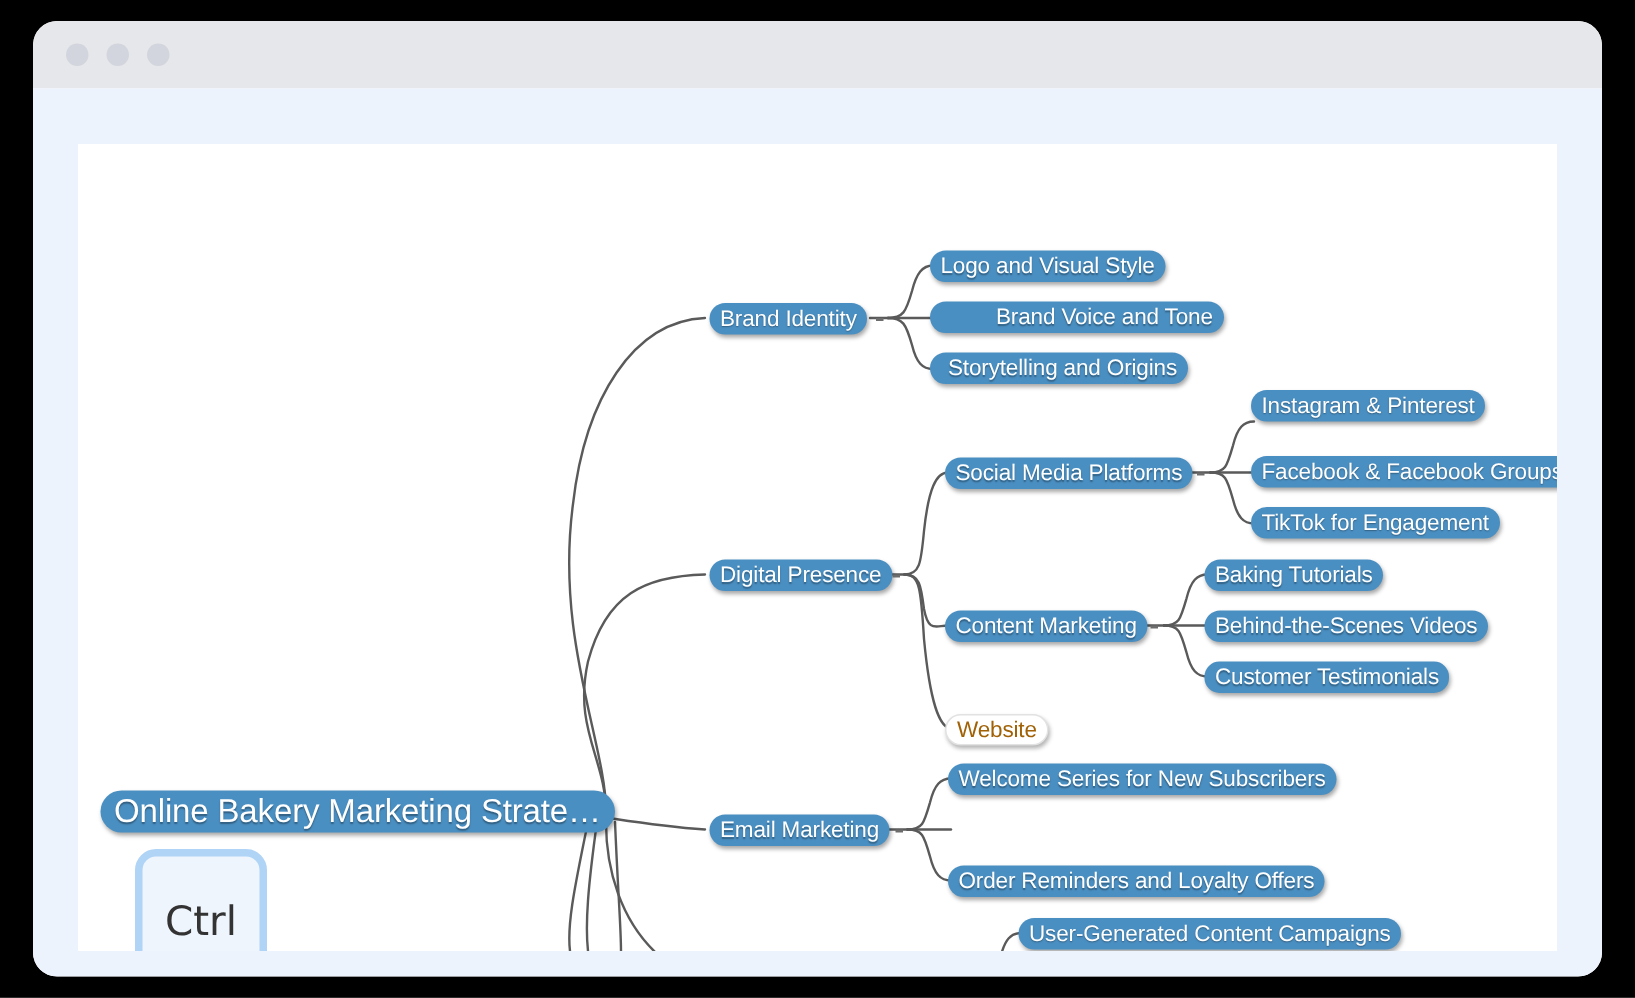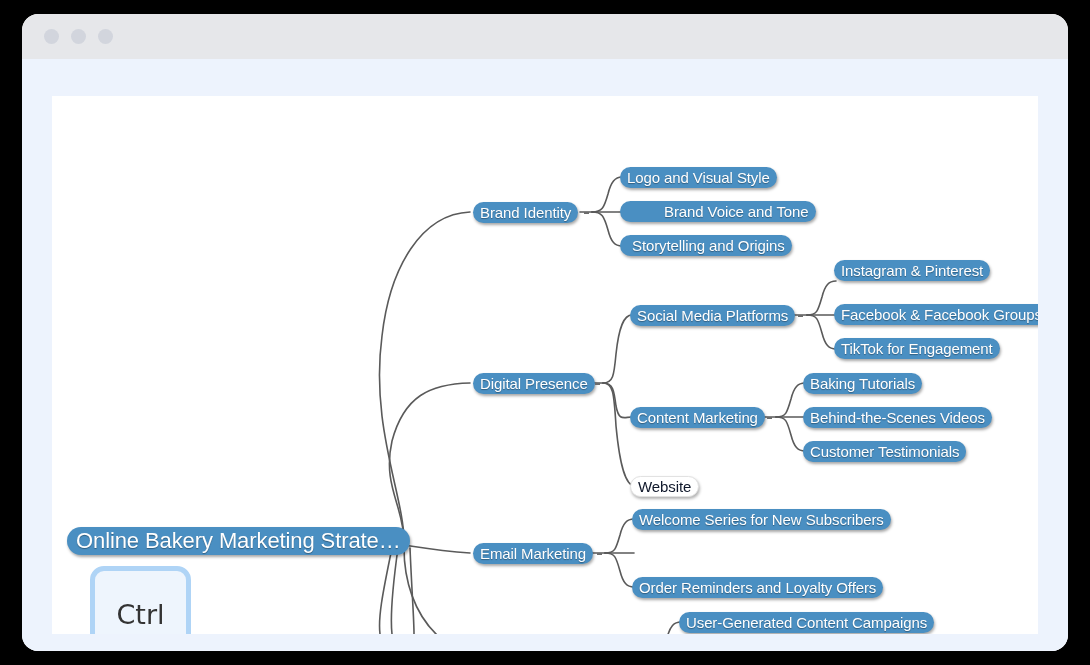--- a/index.html
+++ b/index.html
@@ -105,42 +105,42 @@
   .node.root {
     height: 28px;
     line-height: 28px;
     font-size: 22px;
     border-radius: 14px;
     padding: 0 9px;
   }
 
   .node.unselected {
     background: #ffffff;
-    color: #0f172a;
+    color: #a16207;
     text-shadow: none;
     border: 1px solid #e2e2e2;
     box-shadow: 1px 2px 3px rgba(0,0,0,0.30);
   }
 
   
   .handle {
     position: absolute;
     width: 5px;
     height: 2px;
     background: #6c6c6c;
   }
 
   
   .keys {
     position: absolute;
     display: flex;
     gap: 6px;
   }
   .key {
-    width: 101px;
+    width: 88px;
     height: 97px;
     border-radius: 14px;
     background: #eef5fd;
     border: 5px solid #afd4f6;
     display: flex;
     align-items: center;
     justify-content: center;
     font-size: 27px;
     color: #333333;
     font-family: "DejaVu Sans", sans-serif;

